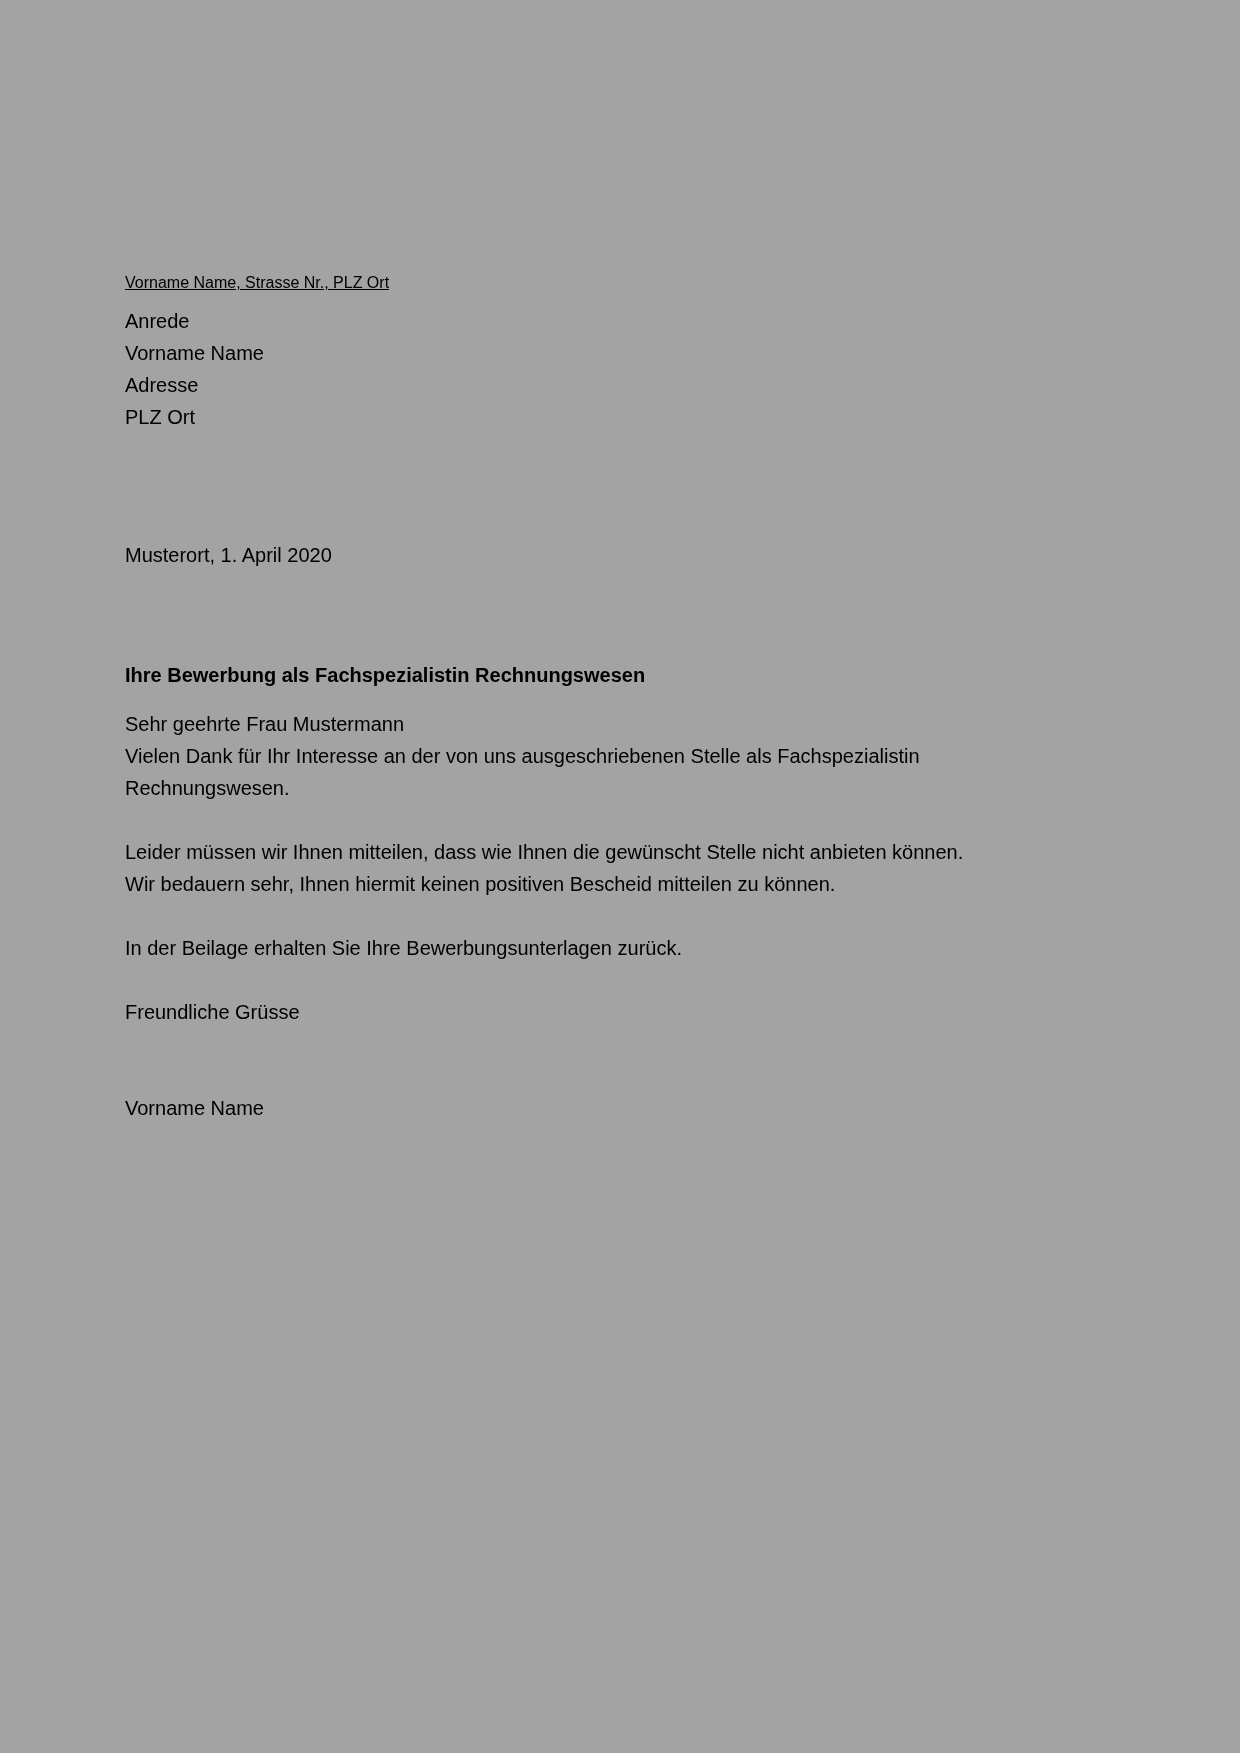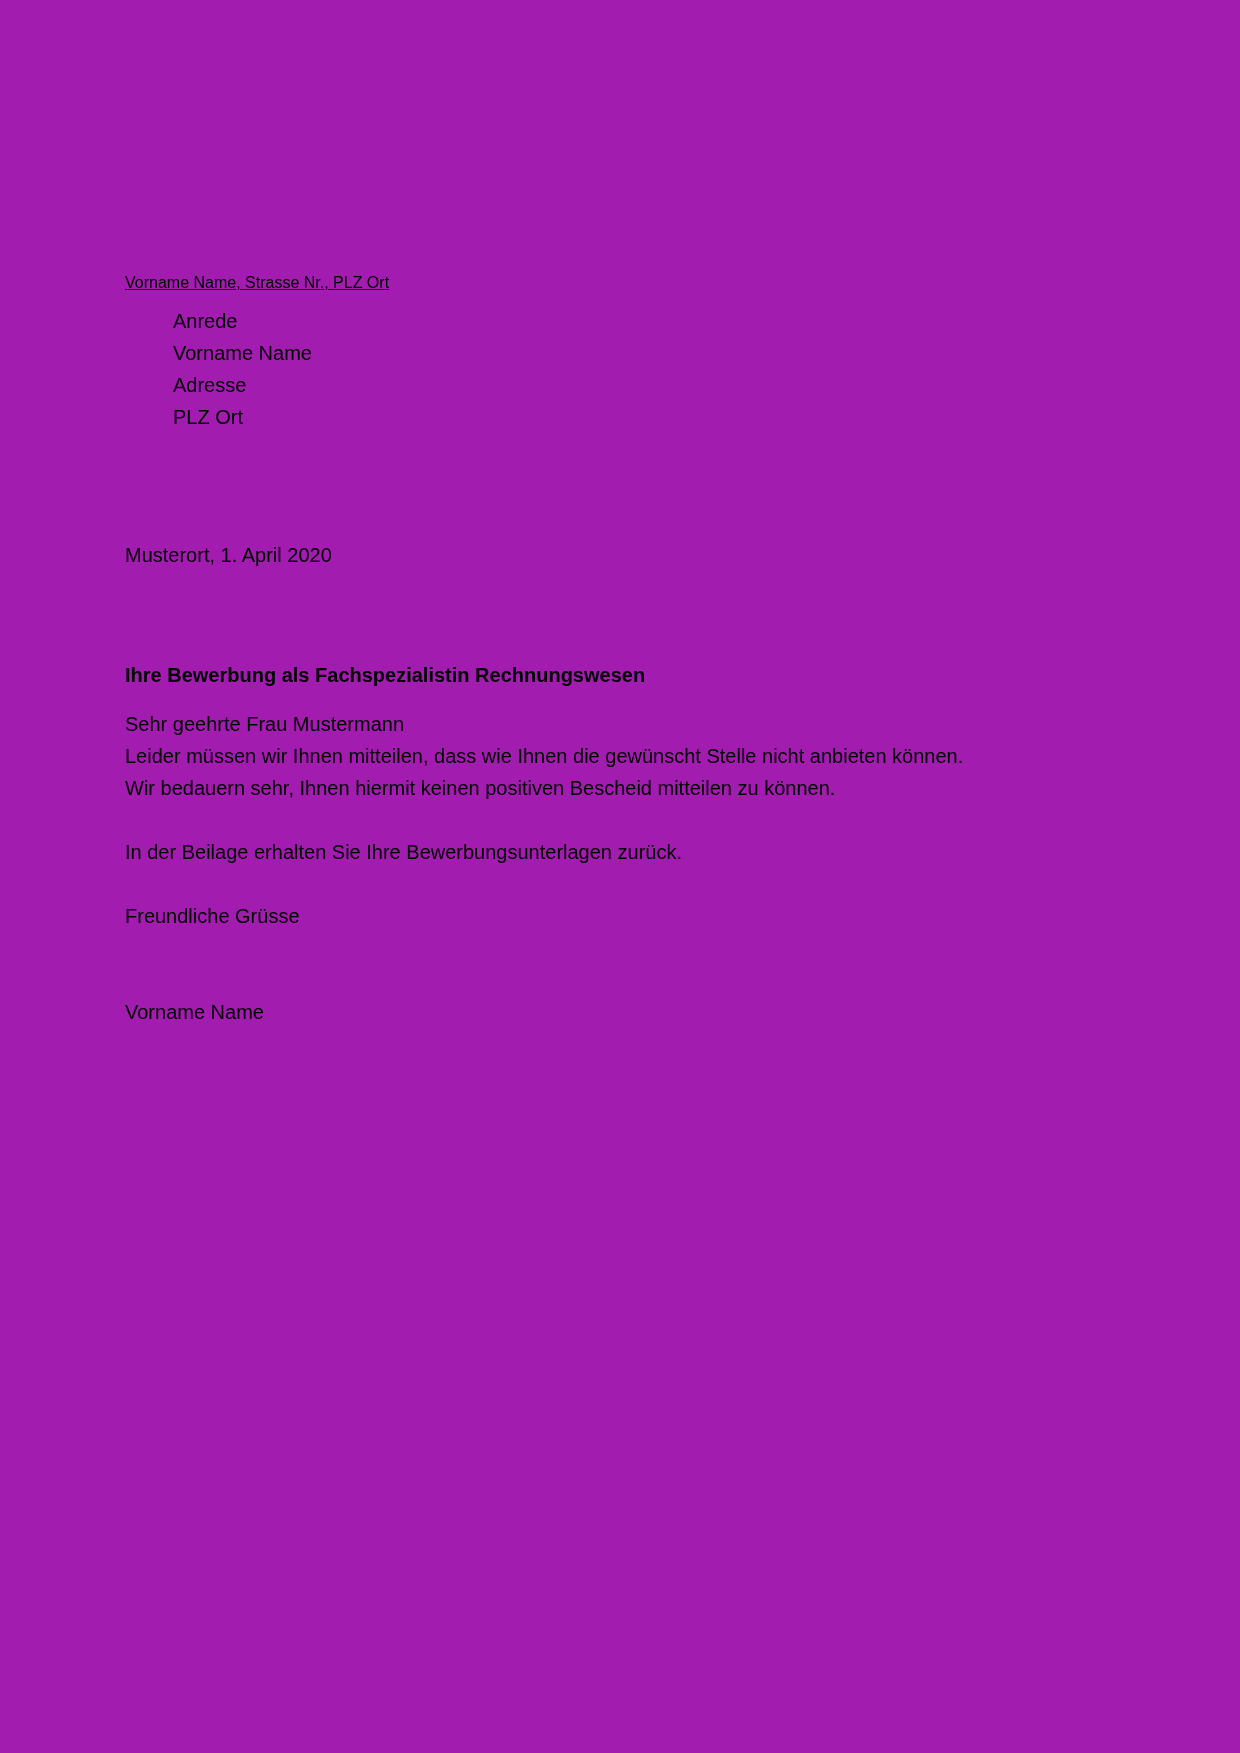--- a/index.html
+++ b/index.html
@@ -4,40 +4,39 @@
 <style>
   html, body {
     margin: 0;
     padding: 0;
     background: #ffffff;
   }
   .page {
     position: relative;
     width: 1240px;
     height: 1753px;
-    background: #a21caf;
+    background: #a3a3a3;
     color: #000000;
     font-family: "Liberation Sans", "DejaVu Sans", sans-serif;
     font-size: 20px;
     box-sizing: border-box;
     padding: 273px 243px 0 125px;
   }
   .sender-line {
     font-size: 16px;
     line-height: 20px;
     text-decoration: underline;
     margin-bottom: 12px;
     white-space: nowrap;
   }
   .recipient-block {
     margin-bottom: 106px;
   }
   .recipient-block .addr-line {
     line-height: 32px;
-    margin-left: 48px;
   }
   .date-line {
     line-height: 32px;
     margin-bottom: 88px;
   }
   .subject-line {
     font-weight: 700;
     line-height: 32px;
     margin-bottom: 17px;
   }
@@ -73,20 +72,21 @@
     <div class="addr-line">Adresse</div>
     <div class="addr-line">PLZ Ort</div>
   </div>
 
   <div class="date-line">Musterort, 1. April 2020</div>
 
   <div class="subject-line">Ihre Bewerbung als Fachspezialistin Rechnungswesen</div>
 
   <div class="greeting-line">Sehr geehrte Frau Mustermann</div>
 
+  <p class="body-para">Vielen Dank für Ihr Interesse an der von uns ausgeschriebenen Stelle als Fachspezialistin Rechnungswesen.</p>
 
   <p class="body-para">Leider müssen wir Ihnen mitteilen, dass wie Ihnen die gewünscht Stelle nicht anbieten können. Wir bedauern sehr, Ihnen hiermit keinen positiven Bescheid mitteilen zu können.</p>
 
   <p class="body-para">In der Beilage erhalten Sie Ihre Bewerbungsunterlagen zurück.</p>
 
 
   <div class="closing-line">Freundliche Grüsse</div>
 
   <div class="signature-line">Vorname Name</div>
 

